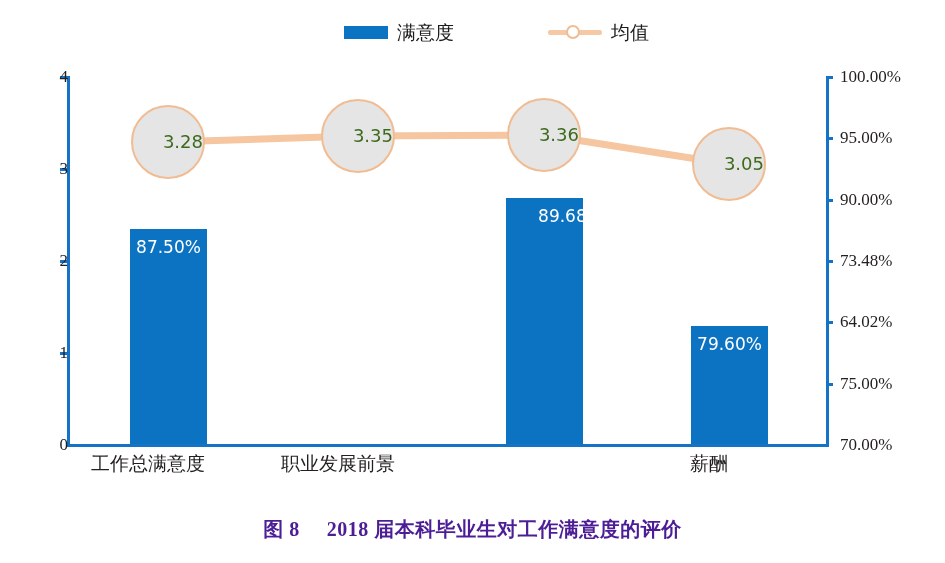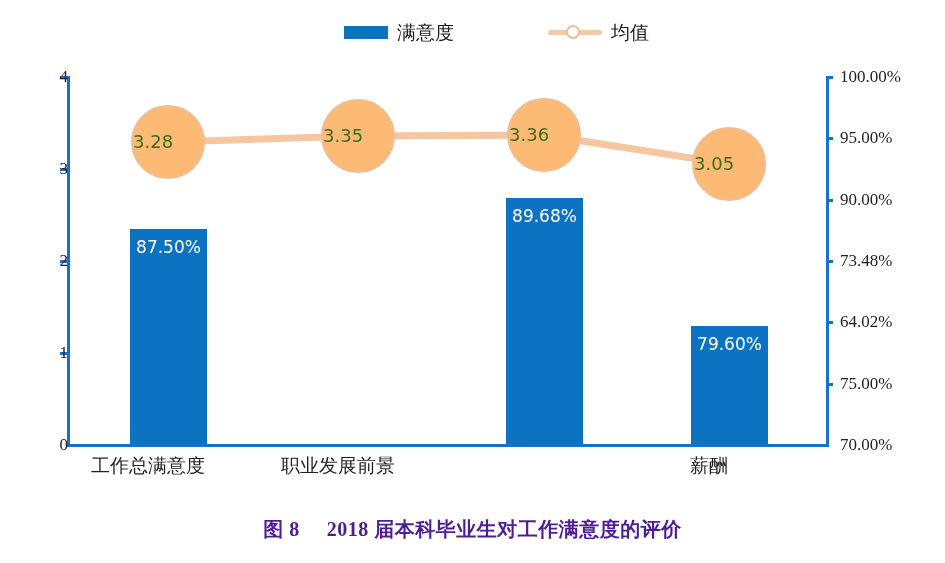--- a/index.html
+++ b/index.html
@@ -138,42 +138,42 @@
     left: 0; top: 0;
     width: 756px;
     height: 368px;
     pointer-events: none;
   }
   .marker {
     position: absolute;
     width: 74px;
     height: 74px;
     border-radius: 50%;
-    background: #fdba74;
+    background: #e5e5e5;
     border: 2px solid #F1BC92;
     box-sizing: border-box;
     display: flex;
     align-items: center;
-    justify-content: flex-start;
+    justify-content: flex-end;
   }
   .marker-label {
     font-size: 18px;
     color: #3D6B1E;
     line-height: 1;
     font-family: "DejaVu Sans", "Liberation Sans", sans-serif;
   }
   
   .cat-label {
     position: absolute;
     top: 456px;
     text-align: center;
     font-size: 19px;
     color: #231f20;
     line-height: 1;
-    font-family: Liberation Serif, serif;
+    font-family: Liberation Mono, monospace;
     white-space: nowrap;
   }
   
   #caption {
     position: absolute;
     left: 0;
     top: 516px;
     width: 945px;
     text-align: center;
     font-size: 20px;
@@ -231,21 +231,21 @@
     <div class="ytick-label right" style="top:53.33px">95.00%</div>
     <div class="ytick-label right" style="top:114.67px">90.00%</div>
     <div class="ytick-label right" style="top:176px">73.48%</div>
     <div class="ytick-label right" style="top:237.33px">64.02%</div>
     <div class="ytick-label right" style="top:298.67px">75.00%</div>
     <div class="ytick-label right" style="top:360px">70.00%</div>
 
     <div class="bar" style="left:60px;  width:77px; top:153px; height:215px;">
       <span class="bar-label">87.50%</span>
     </div>
-    <div class="bar" style="left:436px; width:77px; top:122px; height:246px;">
+    <div class="bar" style="left:436px; width:77px; top:122px; height:246px;padding-left:26px;">
       <span class="bar-label">89.68%</span>
     </div>
     <div class="bar" style="left:621px; width:77px; top:250px; height:118px;">
       <span class="bar-label">79.60%</span>
     </div>
 
     <svg id="mean-layer" width="756" height="368" viewBox="0 0 756 368">
       <polyline points="98,66 288,60 474,59 659,88" fill="none" stroke="#F5C6A0" stroke-width="7" stroke-linecap="round" stroke-linejoin="round"></polyline>
     </svg>
 

